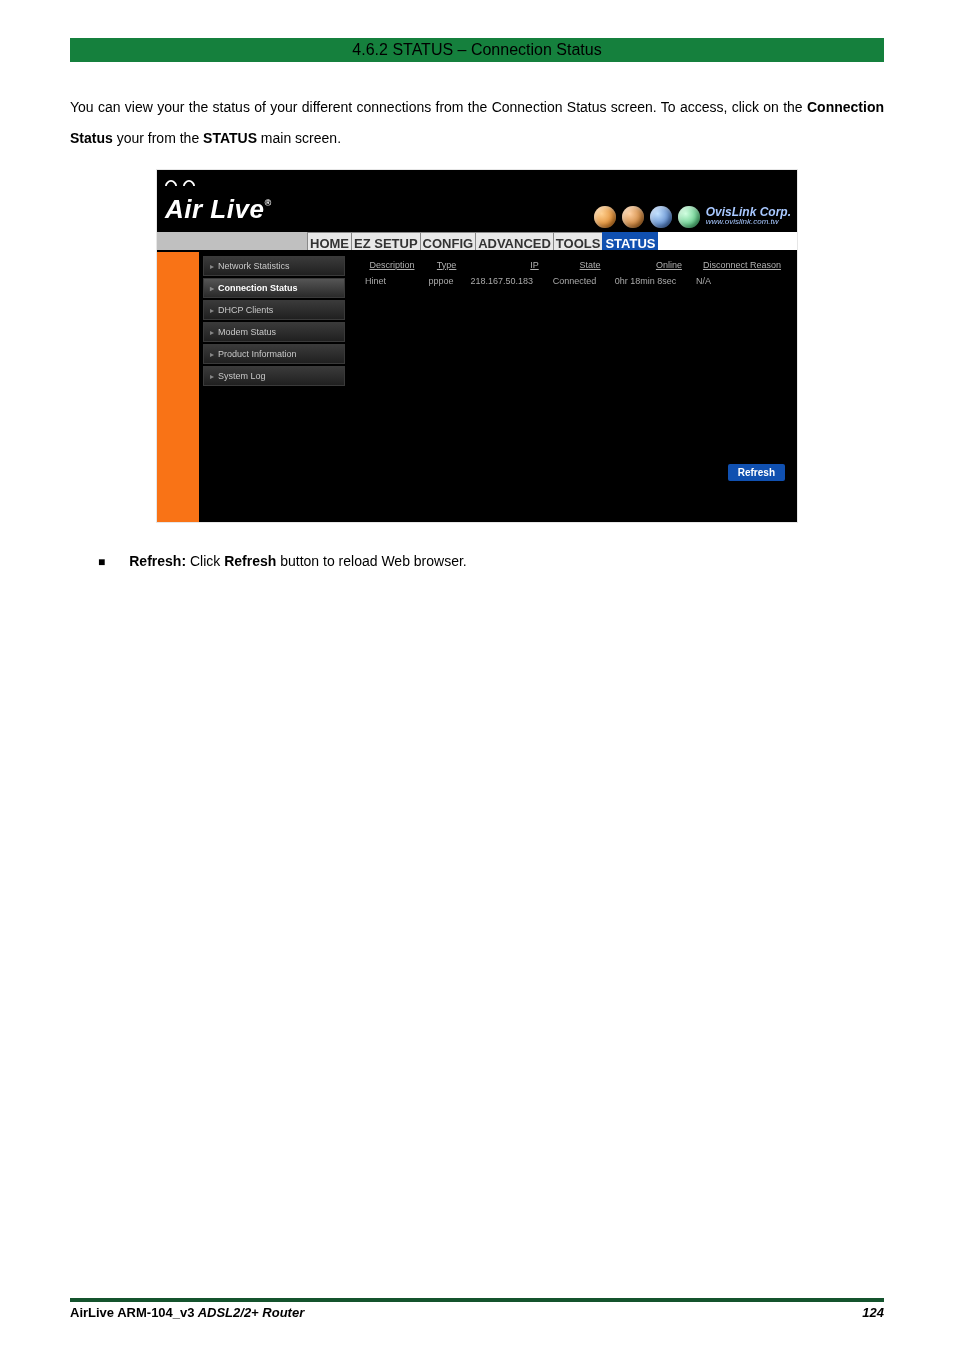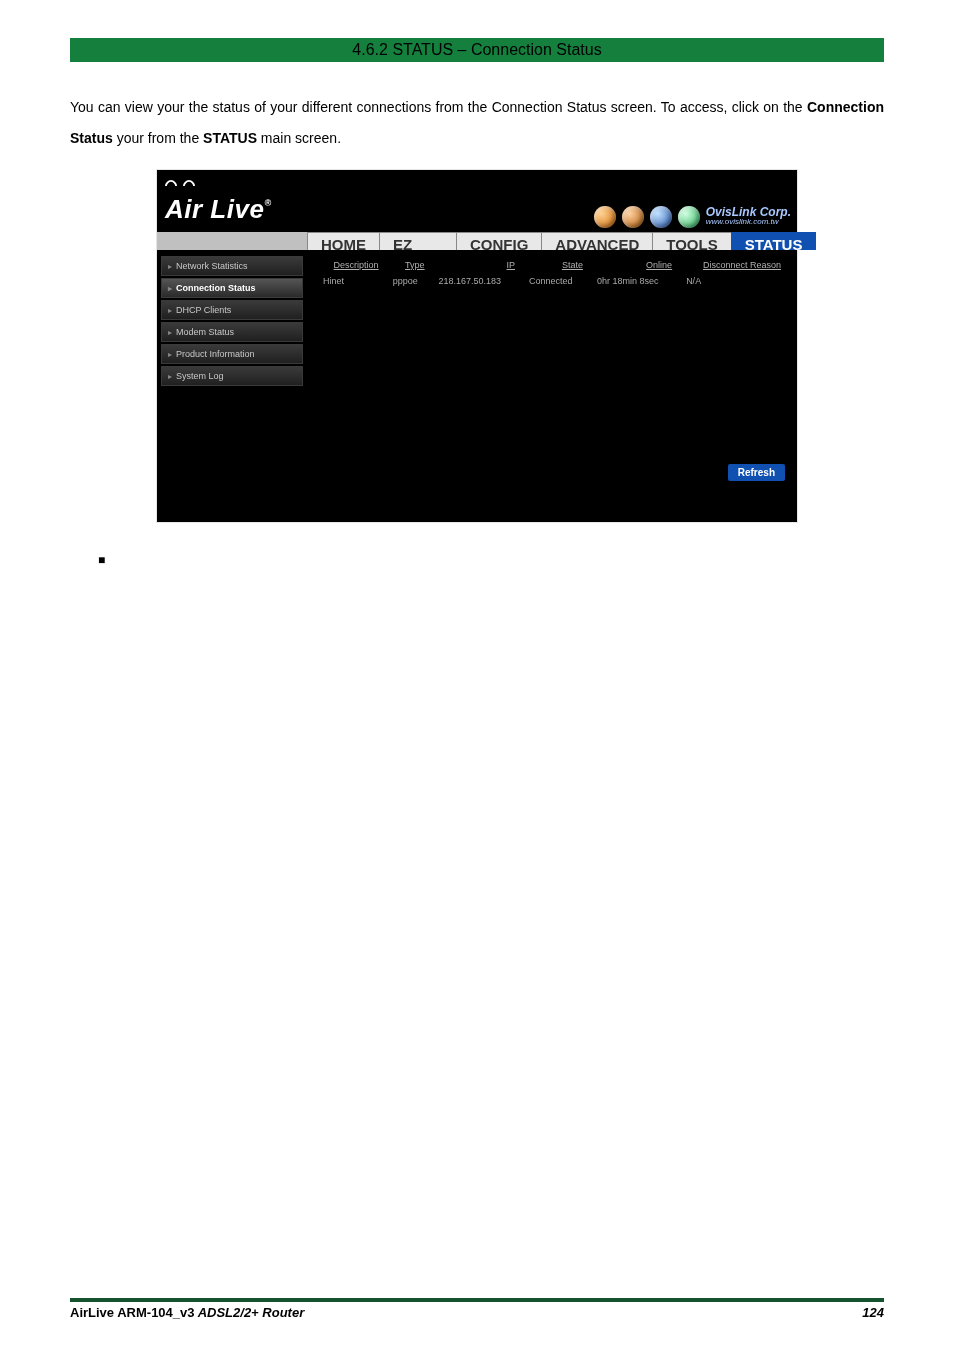--- a/index.html
+++ b/index.html
@@ -117,37 +117,38 @@
   }
   .tabspacer-inner {
     background: #c0c0c0;
     height: 20px;
     width: 150px;
   }
   .toptabs .tab {
     border-left: 1px solid #888;
     border-right: 1px solid #888;
     border-top: 1px solid #888;
-    padding: 3px 13px 0;
-    font-size: 15px;
+    padding: 3px 2px 0;
+    font-size: 13px;
     font-weight: bold;
     color: #333;
     background: #e8e8e8;
     margin-right: -1px;
     position: relative;
   }
   .toptabs .tab.active {
     background: #1050b0;
     color: #fff;
     border-color: #1050b0;
   }
   .shot-body {
     display: flex;
     background: #f97316;
     min-height: 270px;
+    padding-left: 42px;
   }
   .sidebar {
     width: 150px;
     background: #000;
     padding: 4px 4px;
   }
   .sidebar-item {
     background: linear-gradient(#3a3a3a, #202020);
     color: #c8c8c8;
     font-size: 9px;
@@ -316,20 +317,23 @@
           </table>
         <div class="refresh-row">
           <span class="refresh-btn">Refresh</span>
         </div>
       </div>
     </div>
   </div>
 
   <div class="bullet-row">
     <span class="sq">■</span>
+    <span>
+      <b>Refresh:</b><span> Click </span><b>Refresh</b><span> button to reload Web browser.</span>
+    </span>
   </div>
 </div>
 
 <div class="footer">
   <span class="left">
     <span>AirLive ARM-104_v3</span><i> ADSL2/2+ Router</i>
   </span>
   <span class="right">124</span>
 </div>
 

